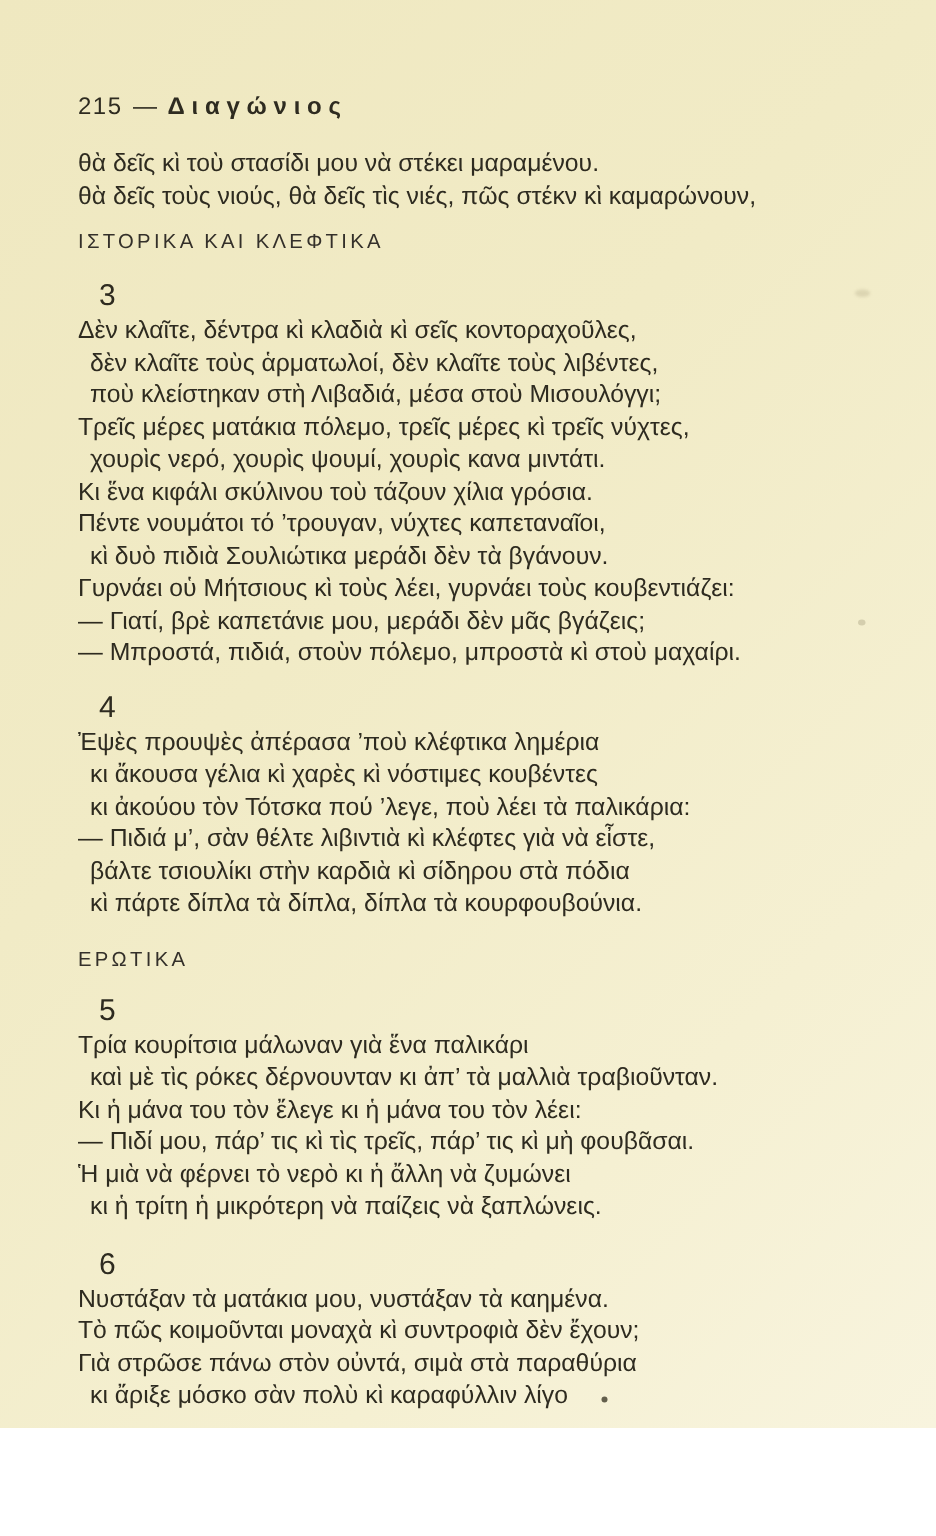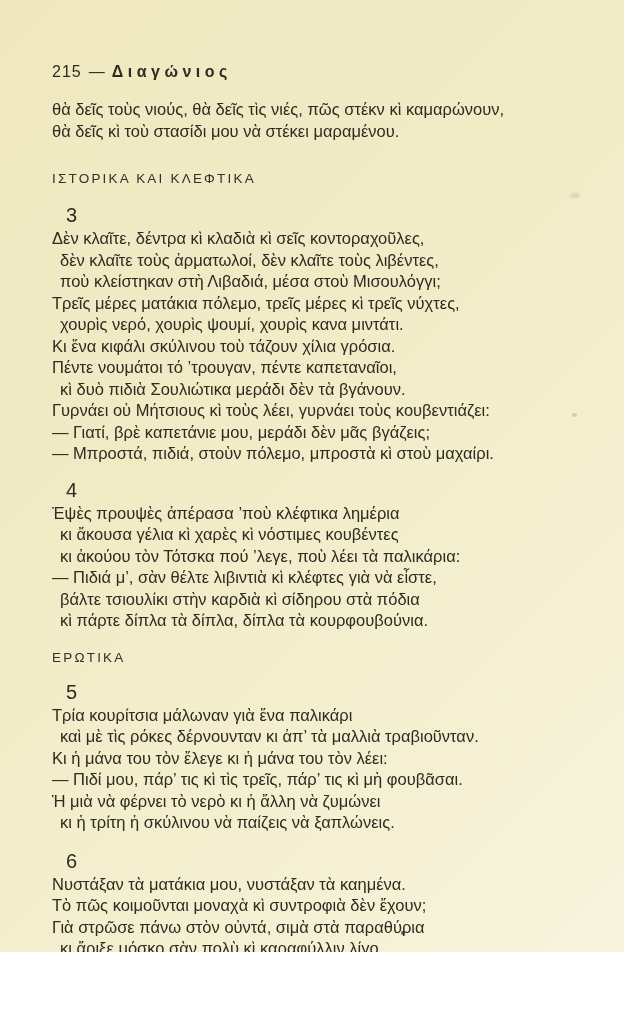--- a/index.html
+++ b/index.html
@@ -14,21 +14,21 @@
   .content{position:absolute;left:52px;top:0;right:26px;}
   .header{margin-top:62px;font-size:16px;line-height:20px;white-space:nowrap;}
   .header .pgnum{letter-spacing:1px;}
   .header .dash{margin:0 7px;}
   .header .booktitle{letter-spacing:4.5px;font-weight:bold;}
   .stanza{margin:0;}
   .line{font-size:16.5px;line-height:21.5px;white-space:nowrap;}
   .line.ind{padding-left:8px;}
   .intro{margin-top:17px;}
   .sec-heading{font-size:13.5px;line-height:16px;letter-spacing:2.2px;color:#34302a;white-space:nowrap;}
-  .sh1{margin-top:29px;}
+  .sh1{margin-top:11px;}
   .sh2{margin-top:18px;}
   .poem-num{font-size:20px;line-height:26px;padding-left:14px;}
   .pn3{margin-top:15px;}
   .pn4{margin-top:12px;}
   .pn5{margin-top:13px;}
   .pn6{margin-top:14px;}
   .speck{position:absolute;border-radius:50%;}
   .speck.s1{left:570px;top:193px;width:10px;height:5px;background:rgba(120,110,80,0.18);filter:blur(1px);}
   .speck.s2{left:401px;top:931px;width:4px;height:4px;background:rgba(50,45,30,0.75);}
   .speck.s3{left:572px;top:413px;width:5px;height:4px;background:rgba(120,110,80,0.25);filter:blur(0.5px);}
@@ -41,35 +41,35 @@
   <span class="speck s2"></span>
   <span class="speck s3"></span>
 
   <div class="content">
 
     <div class="header">
       <span class="pgnum">215</span><span class="dash">—</span><span class="booktitle">Διαγώνιος</span>
     </div>
 
     <div class="stanza intro">
+      <div class="line">θὰ δεῖς κὶ τοὺ στασίδι μου νὰ στέκει μαραμένου.</div>
       <div class="line">θὰ δεῖς τοὺς νιούς, θὰ δεῖς τὶς νιές, πῶς στέκν κὶ καμαρώνουν,</div>
-      <div class="line">θὰ δεῖς κὶ τοὺ στασίδι μου νὰ στέκει μαραμένου.</div>
     </div>
 
     <div class="sec-heading sh1">ΙΣΤΟΡΙΚΑ ΚΑΙ ΚΛΕΦΤΙΚΑ</div>
 
     <div class="poem-num pn3">3</div>
     <div class="stanza">
       <div class="line">Δὲν κλαῖτε, δέντρα κὶ κλαδιὰ κὶ σεῖς κοντοραχοῦλες,</div>
       <div class="line ind">δὲν κλαῖτε τοὺς ἁρματωλοί, δὲν κλαῖτε τοὺς λιβέντες,</div>
       <div class="line ind">ποὺ κλείστηκαν στὴ Λιβαδιά, μέσα στοὺ Μισουλόγγι;</div>
       <div class="line">Τρεῖς μέρες ματάκια πόλεμο, τρεῖς μέρες κὶ τρεῖς νύχτες,</div>
       <div class="line ind">χουρὶς νερό, χουρὶς ψουμί, χουρὶς κανα μιντάτι.</div>
       <div class="line">Κι ἕνα κιφάλι σκύλινου τοὺ τάζουν χίλια γρόσια.</div>
-      <div class="line">Πέντε νουμάτοι τό ’τρουγαν, πέντε καπεταναῖοι,</div>
+      <div class="line">Πέντε νουμάτοι τό ’τρουγαν, νύχτες καπεταναῖοι,</div>
       <div class="line ind">κὶ δυὸ πιδιὰ Σουλιώτικα μεράδι δὲν τὰ βγάνουν.</div>
       <div class="line">Γυρνάει οὑ Μήτσιους κὶ τοὺς λέει, γυρνάει τοὺς κουβεντιάζει:</div>
       <div class="line">— Γιατί, βρὲ καπετάνιε μου, μεράδι δὲν μᾶς βγάζεις;</div>
       <div class="line">— Μπροστά, πιδιά, στοὺν πόλεμο, μπροστὰ κὶ στοὺ μαχαίρι.</div>
     </div>
 
     <div class="poem-num pn4">4</div>
     <div class="stanza">
       <div class="line">Ἐψὲς προυψὲς ἀπέρασα ’ποὺ κλέφτικα λημέρια</div>
       <div class="line ind">κι ἄκουσα γέλια κὶ χαρὲς κὶ νόστιμες κουβέντες</div>
@@ -81,21 +81,21 @@
 
     <div class="sec-heading sh2">ΕΡΩΤΙΚΑ</div>
 
     <div class="poem-num pn5">5</div>
     <div class="stanza">
       <div class="line">Τρία κουρίτσια μάλωναν γιὰ ἕνα παλικάρι</div>
       <div class="line ind">καὶ μὲ τὶς ρόκες δέρνουνταν κι ἀπ’ τὰ μαλλιὰ τραβιοῦνταν.</div>
       <div class="line">Κι ἡ μάνα του τὸν ἔλεγε κι ἡ μάνα του τὸν λέει:</div>
       <div class="line">— Πιδί μου, πάρ’ τις κὶ τὶς τρεῖς, πάρ’ τις κὶ μὴ φουβᾶσαι.</div>
       <div class="line">Ἡ μιὰ νὰ φέρνει τὸ νερὸ κι ἡ ἄλλη νὰ ζυμώνει</div>
-      <div class="line ind">κι ἡ τρίτη ἡ σκύλινου νὰ παίζεις νὰ ξαπλώνεις.</div>
+      <div class="line ind">κι ἡ τρίτη ἡ μικρότερη νὰ παίζεις νὰ ξαπλώνεις.</div>
     </div>
 
     <div class="poem-num pn6">6</div>
     <div class="stanza">
       <div class="line">Νυστάξαν τὰ ματάκια μου, νυστάξαν τὰ καημένα.</div>
       <div class="line">Τὸ πῶς κοιμοῦνται μοναχὰ κὶ συντροφιὰ δὲν ἔχουν;</div>
       <div class="line">Γιὰ στρῶσε πάνω στὸν οὐντά, σιμὰ στὰ παραθύρια</div>
       <div class="line ind">κι ἄριξε μόσκο σὰν πολὺ κὶ καραφύλλιν λίγο</div>
     </div>
 

